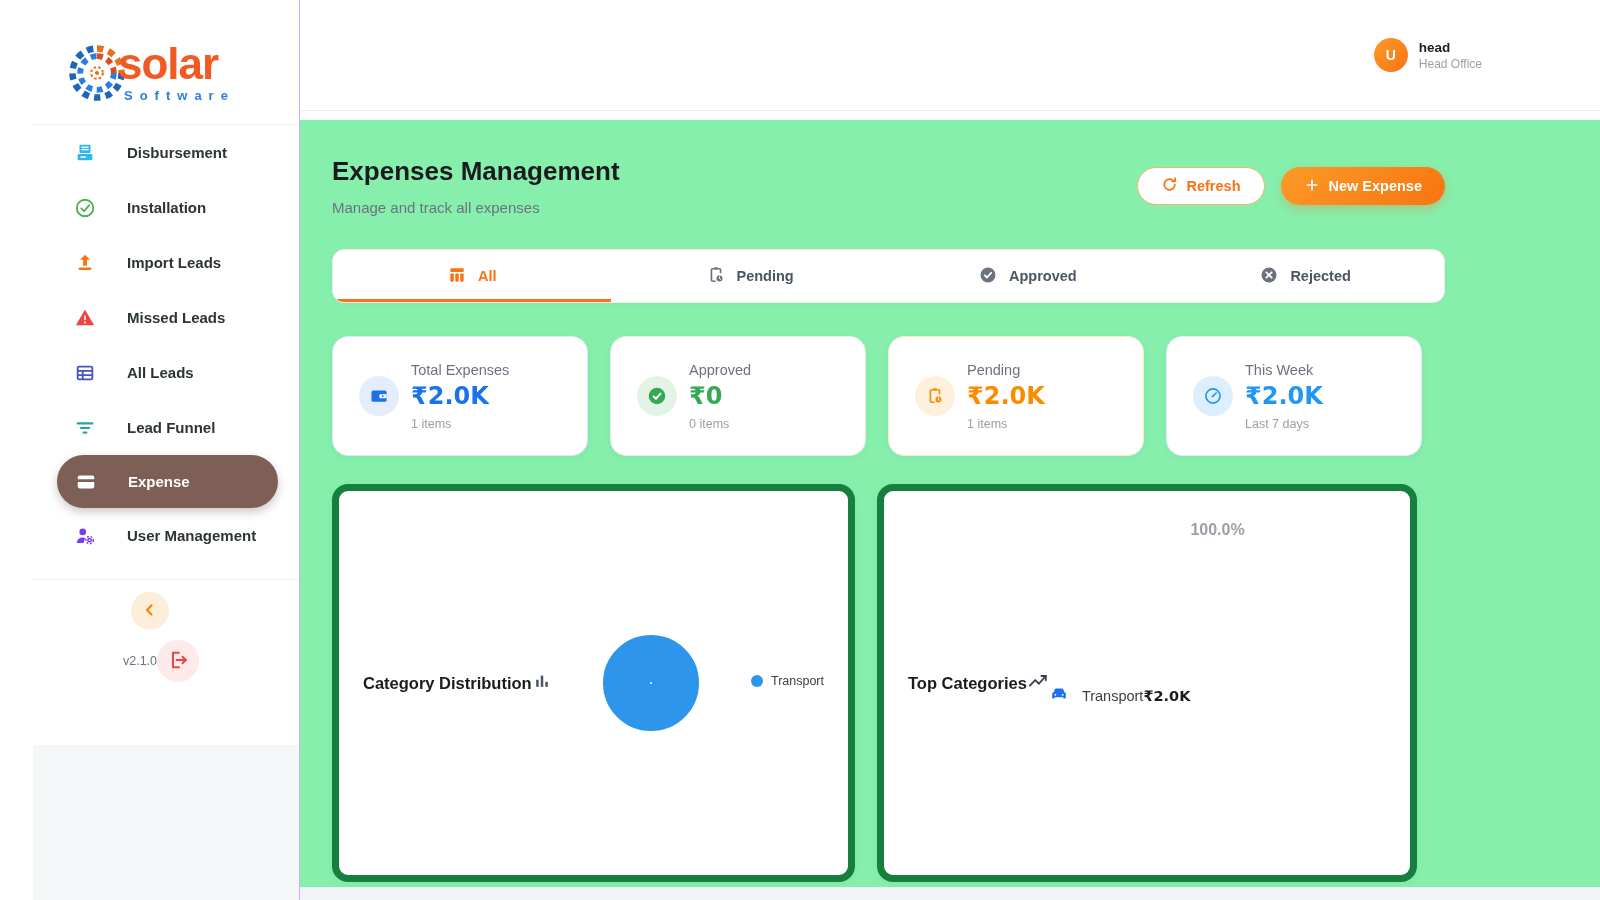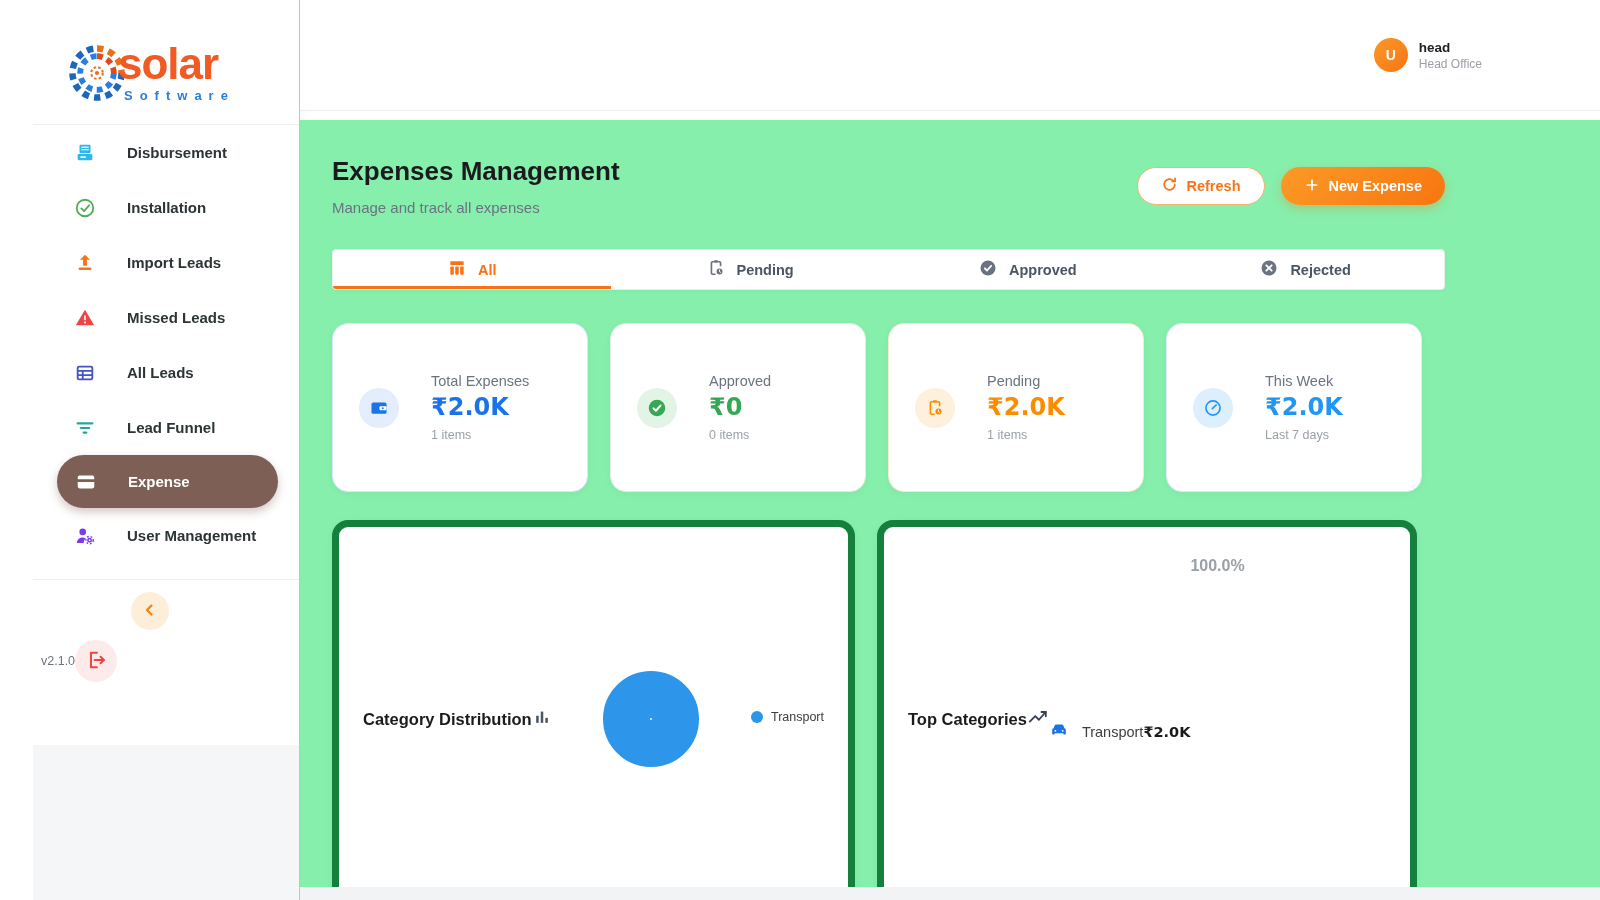--- a/index.html
+++ b/index.html
@@ -22,21 +22,21 @@
   .nav { margin-top:0; }
   .nav-item { height:55px; display:flex; align-items:center; padding-left:74px; gap:31px; cursor:pointer; }
   .nav-item .nav-icon { width:22px; height:22px; flex:0 0 22px; display:flex; }
   .nav-item .nav-label { font-size:15px; font-weight:700; color:#2d3436; }
   .nav-item.active { background:#7d5f55; border-radius:27px; margin:0 21px 0 57px; padding-left:18px; height:53px;
                      box-shadow:0 4px 10px rgba(125,95,85,.35); }
   .nav-item.active .nav-label { color:#ffffff; }
   .collapse-wrap { display:flex; justify-content:center; margin-top:12px; }
   .collapse-btn { width:38px; height:38px; border-radius:50%; background:#fdeeda; border:none; cursor:pointer;
                   display:flex; align-items:center; justify-content:center; }
-  .sidebar-bottom { display:flex; justify-content:flex-start; align-items:center; padding:0 18px 0 41px; margin-top:10px; }
+  .sidebar-bottom { display:flex; justify-content:center; align-items:center; padding:0 18px 0 41px; margin-top:10px; }
   .version { font-size:12.5px; color:#6b7280; }
   .logout-btn { width:42px; height:42px; border-radius:50%; background:#fdeaea; border:none; cursor:pointer;
                 display:flex; align-items:center; justify-content:center; }
 
   
   .main { position:absolute; left:300px; top:0; width:1300px; height:900px; }
   .topbar { height:111px; border-bottom:1px solid #ededed; display:flex; align-items:center; justify-content:flex-end;
             padding-right:118px; background:#fff; }
   .user-chip { display:flex; align-items:center; gap:11px; cursor:pointer; }
   .avatar { width:34px; height:34px; border-radius:50%; background:linear-gradient(135deg,#fb9a27,#f97316);
@@ -50,30 +50,30 @@
   .page-head { width:1113px; display:flex; justify-content:space-between; align-items:center; }
   .page-title { font-size:26px; font-weight:700; color:#1b1b1f; }
   .page-subtitle { font-size:15px; color:#6b7280; margin-top:12px; }
   .head-actions { display:flex; gap:16px; }
   .btn { height:38px; border-radius:19px; font-size:14.5px; font-weight:700; display:flex; align-items:center;
          gap:9px; cursor:pointer; padding:0 23px; }
   .btn-refresh { background:#fff; border:1.5px solid #f8b26a; color:#f97316; }
   .btn-primary { background:linear-gradient(135deg,#fb9a27,#f87510); border:none; color:#fff;
                  box-shadow:0 4px 10px rgba(249,115,22,.3); }
 
-  .tabs { width:1113px; height:41px; margin-top:33px; background:#fff; border:1px solid #ececec; border-radius:4px;
+  .tabs { width:1113px; height:54px; margin-top:33px; background:#fff; border:1px solid #ececec; border-radius:12px;
           display:flex; overflow:hidden; box-shadow:0 1px 4px rgba(0,0,0,.03); }
   .tab { flex:1; display:flex; align-items:center; justify-content:center; gap:11px; cursor:pointer; position:relative;
          font-size:14.5px; font-weight:700; color:#4b5563; }
   .tab.active { color:#f97316; }
   .tab.active::after { content:""; position:absolute; left:0; right:0; bottom:0; height:3px; background:#f97316; }
 
   .stats { width:1090px; margin-top:33px; display:flex; gap:22px; }
-  .stat-card { flex:1; height:169px; background:#fff; border-radius:16px; display:flex; align-items:center;
-               padding-left:26px; gap:32px; box-shadow:0 2px 8px rgba(0,0,0,.04); }
+  .stat-card { flex:1; height:120px; background:#fff; border-radius:16px; display:flex; align-items:center;
+               padding-left:26px; gap:12px; box-shadow:0 2px 8px rgba(0,0,0,.04); }
   .stat-card.b-blue   { border:1px solid #dbe7fb; }
   .stat-card.b-green  { border:1px solid #e2efe4; }
   .stat-card.b-orange { border:1px solid #fbe8cf; }
   .stat-card.b-sky    { border:1px solid #e0ecfb; }
   .stat-icon { width:40px; height:40px; border-radius:50%; display:flex; align-items:center; justify-content:center; flex:0 0 40px; }
   .stat-icon.blue   { background:#e3edfc; }
   .stat-icon.green  { background:#e3f4e7; }
   .stat-icon.orange { background:#fdf0dc; }
   .stat-icon.sky    { background:#ddeefc; }
   .stat-label { font-size:14.5px; color:#6b7280; }

